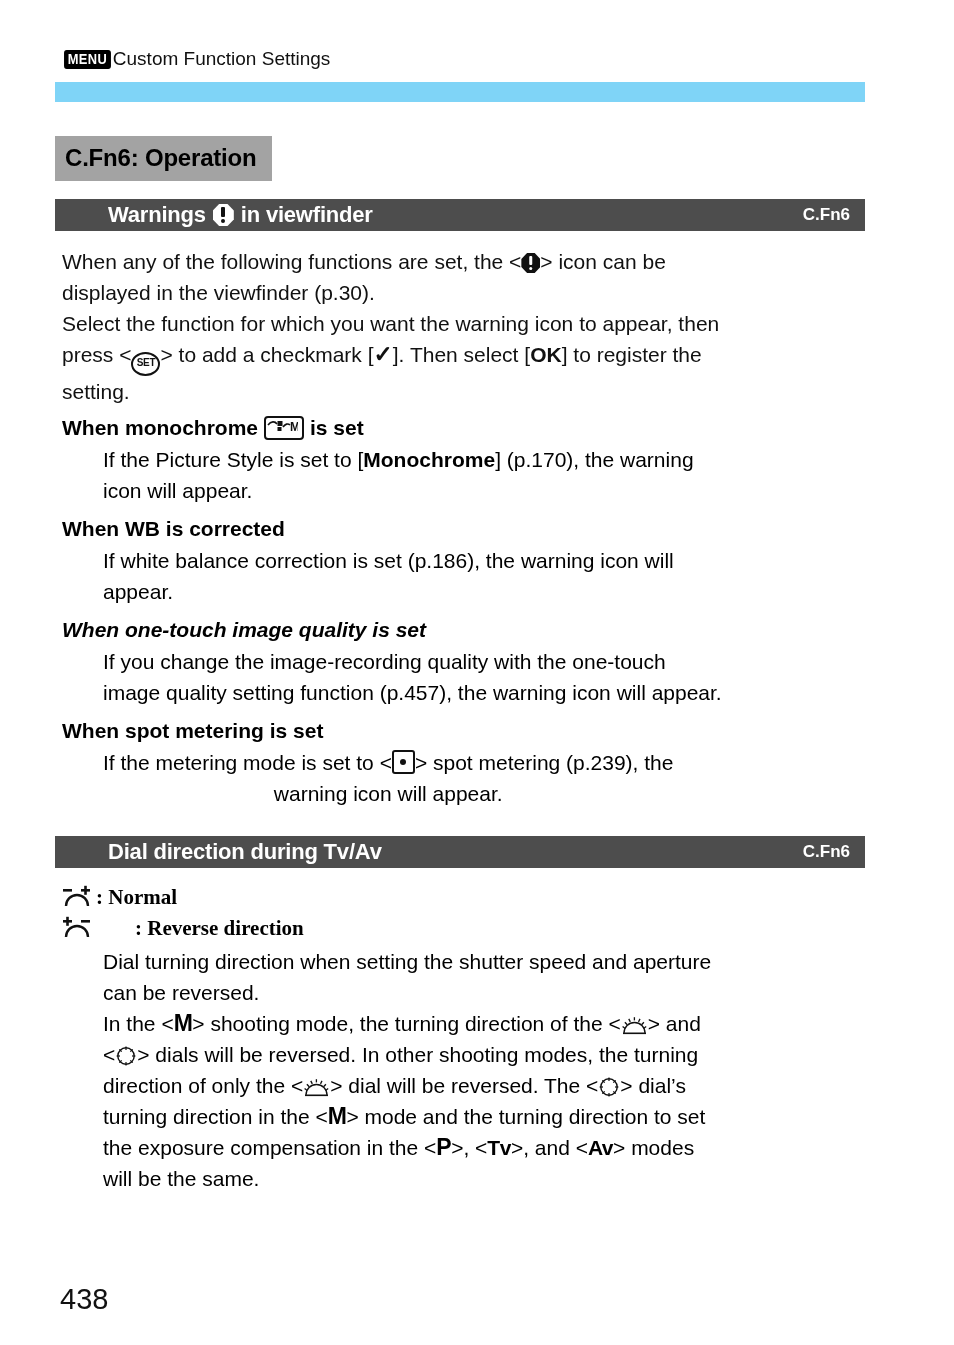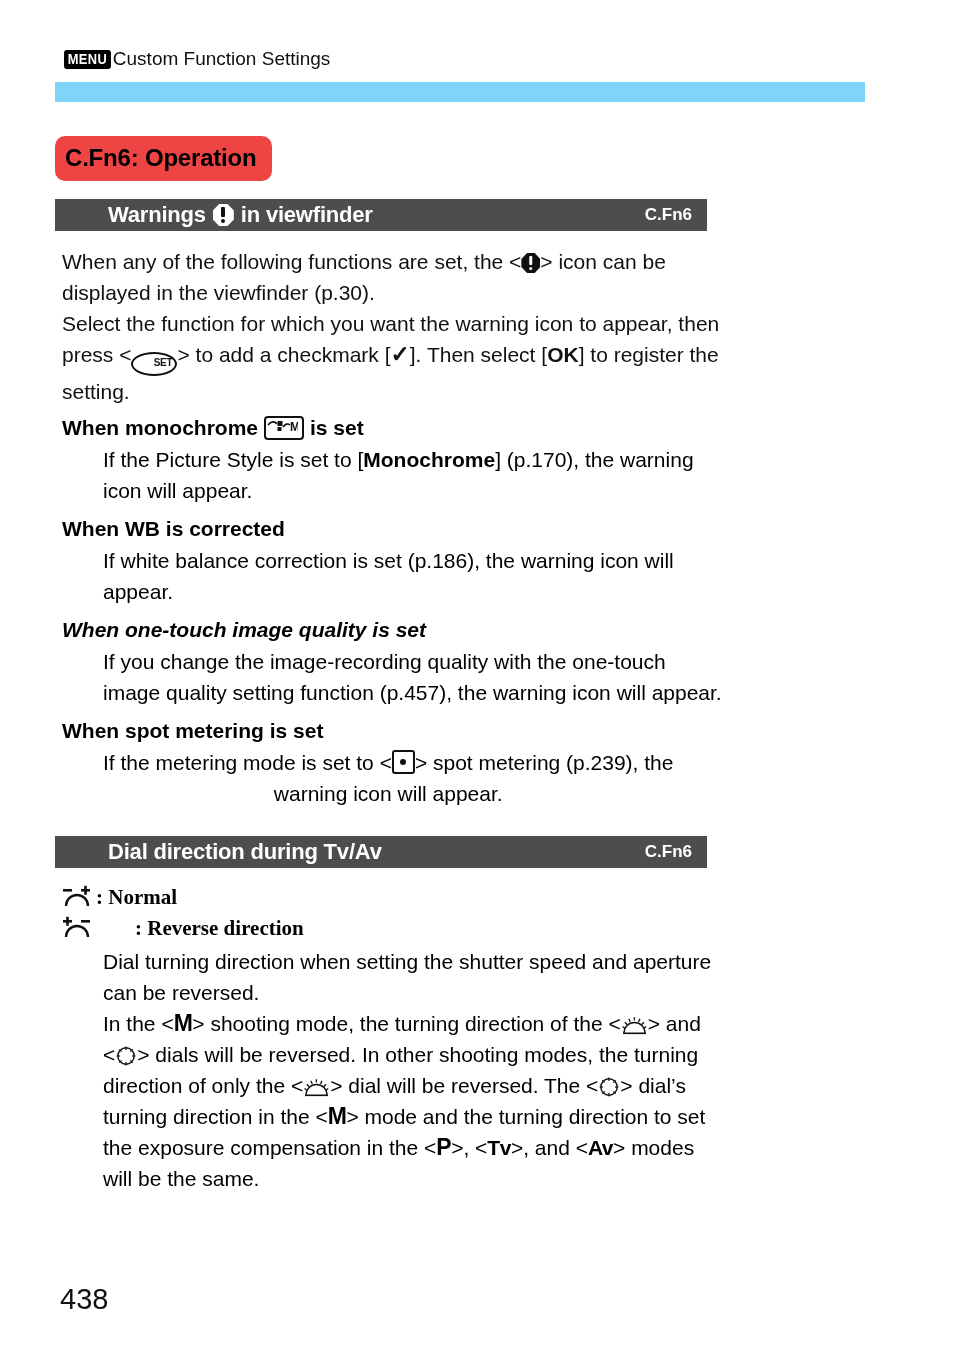--- a/index.html
+++ b/index.html
@@ -34,31 +34,30 @@
 
   .topbar {
     position: absolute; left: 55px; top: 82px;
     width: 810px; height: 20px;
     background: #7fd4f7;
   }
 
   
   .group-title {
     position: absolute; left: 55px; top: 136px;
-    background: #ef4444;
+    background: #a3a3a3;
     padding: 8px 16px 9px 10px;
     font-size: 24px; font-weight: bold;
     letter-spacing: -0.2px;
-    border-radius: 10px;
   }
 
   
   .fnbar {
     position: absolute; left: 55px;
-    width: 652px; height: 32px;
+    width: 810px; height: 32px;
     background: #4d4d4d;
     color: #ffffff;
     display: flex; align-items: center;
   }
   .fnbar .fn-name {
     margin-left: 53px;
     font-size: 22px; font-weight: bold;
     display: flex; align-items: center; gap: 7px;
     letter-spacing: -0.2px;
   }
@@ -125,21 +124,20 @@
   }
 
   
   .set-ic {
     display: inline-block; vertical-align: -4px;
     width: 25px; height: 20px;
     border: 2px solid #111; border-radius: 50%;
     font-size: 10px; font-weight: bold;
     line-height: 17px; text-align: center;
     letter-spacing: -0.3px;
-    padding-left: 17px;
   }
 
   
   .mono-ic {
     display: inline-block; vertical-align: -4px;
     width: 36px; height: 20px;
     border: 2px solid #111; border-radius: 4px;
     position: relative; background: #fff;
     overflow: hidden;
   }

